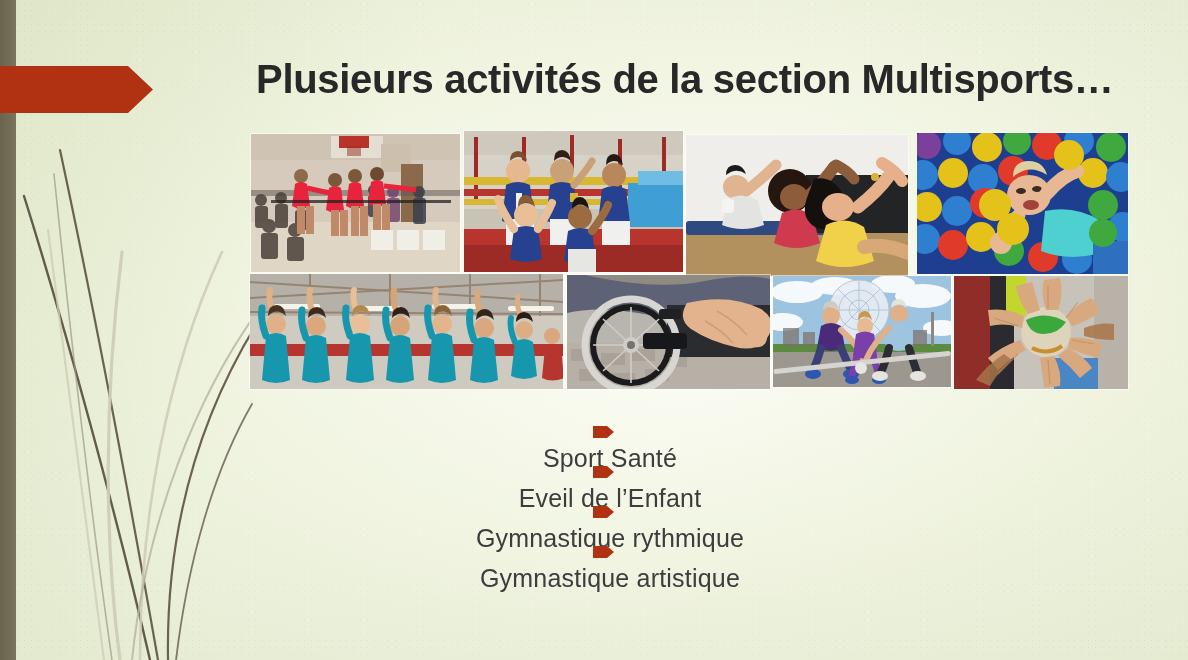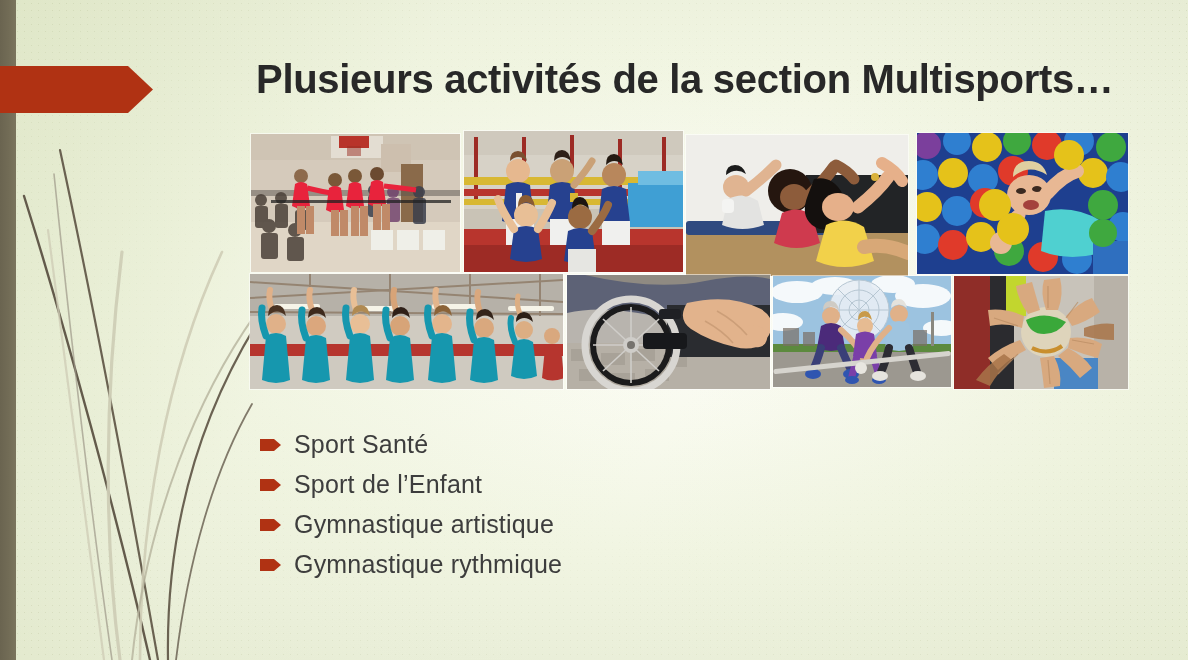--- a/index.html
+++ b/index.html
@@ -113,20 +113,21 @@
   .bullets {
     position: absolute;
     left: 260px;
     top: 424px;
     width: 700px;
   }
   .bullet-row {
     display: flex;
     align-items: center;
     height: 40px;
+    flex-direction: column;
   }
   .bullet-mark {
     width: 22px;
     height: 14px;
     flex: 0 0 22px;
     margin-right: 12px;
     position: relative;
     top: 1px;
   }
   .bullet-mark svg { display: block; }
@@ -640,36 +641,36 @@
       </span>
       <span class="bullet-label">Sport Santé</span>
     </div>
 
     <div class="bullet-row">
       <span class="bullet-mark">
         <svg width="22" height="14" viewBox="0 0 22 14">
             <path d="M0 1 H14 L21 7 L14 13 H0 Z" fill="#b03213"></path>
           </svg>
       </span>
-      <span class="bullet-label">Sport de l’Enfant</span>
+      <span class="bullet-label">Eveil de l’Enfant</span>
+    </div>
+
+    <div class="bullet-row">
+      <span class="bullet-mark">
+        <svg width="22" height="14" viewBox="0 0 22 14">
+            <path d="M0 1 H14 L21 7 L14 13 H0 Z" fill="#b03213"></path>
+          </svg>
+      </span>
+      <span class="bullet-label">Gymnastique rythmique</span>
     </div>
 
     <div class="bullet-row">
       <span class="bullet-mark">
         <svg width="22" height="14" viewBox="0 0 22 14">
             <path d="M0 1 H14 L21 7 L14 13 H0 Z" fill="#b03213"></path>
           </svg>
       </span>
       <span class="bullet-label">Gymnastique artistique</span>
     </div>
 
-    <div class="bullet-row">
-      <span class="bullet-mark">
-        <svg width="22" height="14" viewBox="0 0 22 14">
-            <path d="M0 1 H14 L21 7 L14 13 H0 Z" fill="#b03213"></path>
-          </svg>
-      </span>
-      <span class="bullet-label">Gymnastique rythmique</span>
-    </div>
-
   </div>
 
 </div>
 
 </body></html>

